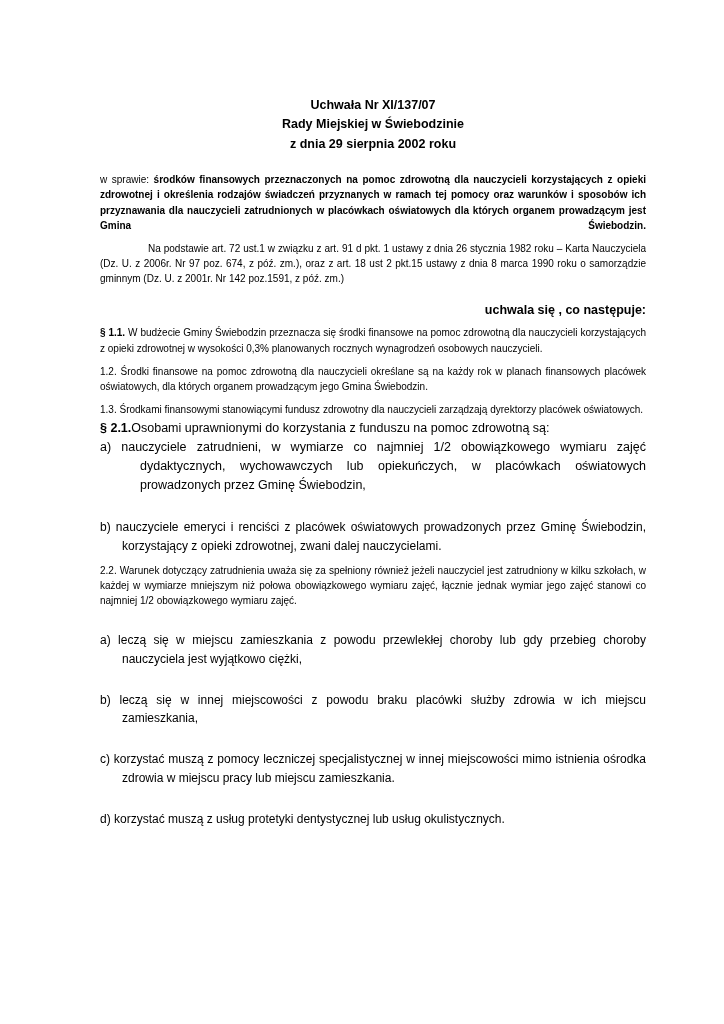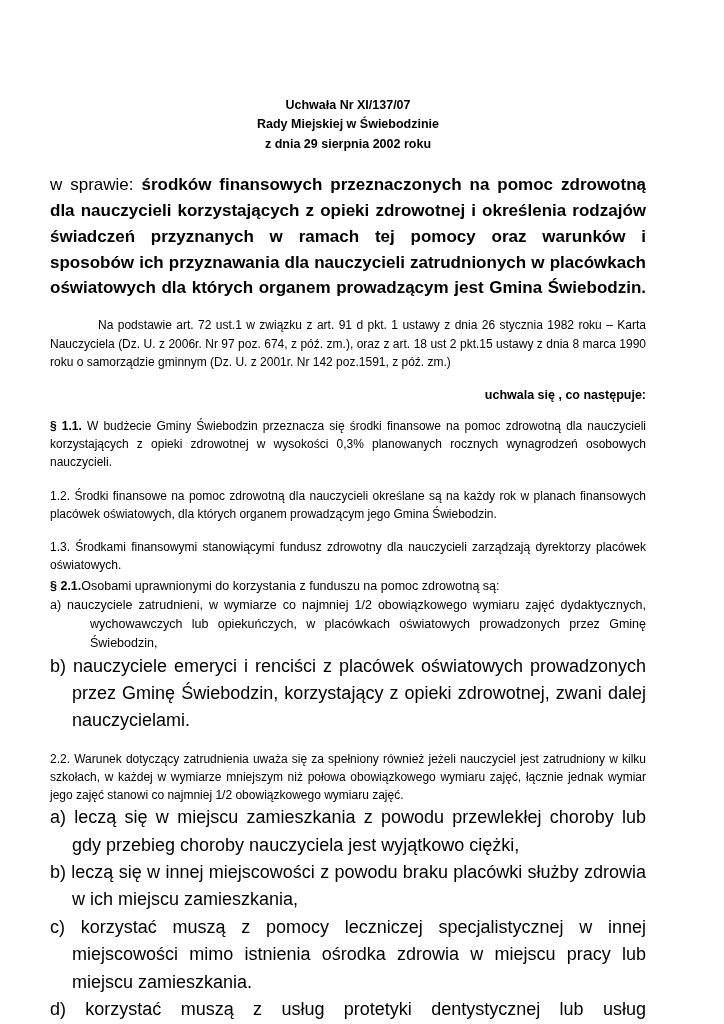--- a/index.html
+++ b/index.html
@@ -11,46 +11,46 @@
     width: 724px;
     height: 1024px;
     font-family: "Liberation Sans", sans-serif;
     color: #000000;
     overflow: hidden;
   }
   .page {
     width: 724px;
     height: 1024px;
     box-sizing: border-box;
-    padding: 96px 78px 40px 50px;
+    padding: 96px 78px 40px 100px;
     background: #ffffff;
   }
   .doc-title {
     text-align: center;
     font-weight: bold;
     font-size: 12.5px;
     line-height: 1.55;
   }
   .doc-title div {
     white-space: nowrap;
   }
   .subject {
     margin-top: 18px;
     font-weight: bold;
-    font-size: 17px;
+    font-size: 10px;
     line-height: 1.52;
     text-align: justify;
     text-align-last: justify;
   }
   .subject .lead {
     font-weight: normal;
   }
   .para {
-    margin-top: 15px;
-    font-size: 12px;
+    margin-top: 8px;
+    font-size: 10px;
     line-height: 1.52;
     text-align: justify;
   }
   .para.indent {
     text-indent: 48px;
   }
   .center-bold {
     margin-top: 17px;
     text-align: right;
     font-weight: bold;
@@ -62,25 +62,26 @@
   .list-block {
     margin-top: 0;
   }
   .sec-head {
     margin-top: 2px;
     font-size: 12.5px;
     line-height: 1.52;
     text-align: justify;
   }
   .hang {
-    font-size: 18px;
+    font-size: 12px;
     line-height: 1.52;
     text-align: justify;
     padding-left: 22px;
     text-indent: -22px;
+    margin-top: 23px;
   }
   .hang-wide {
     font-size: 12.5px;
     line-height: 1.52;
     text-align: justify;
     padding-left: 40px;
     text-indent: -40px;
   }
 </style>
 </head>

